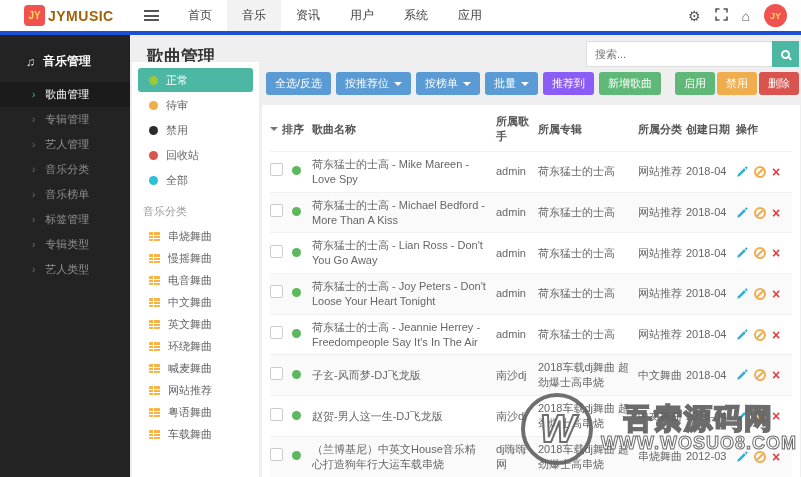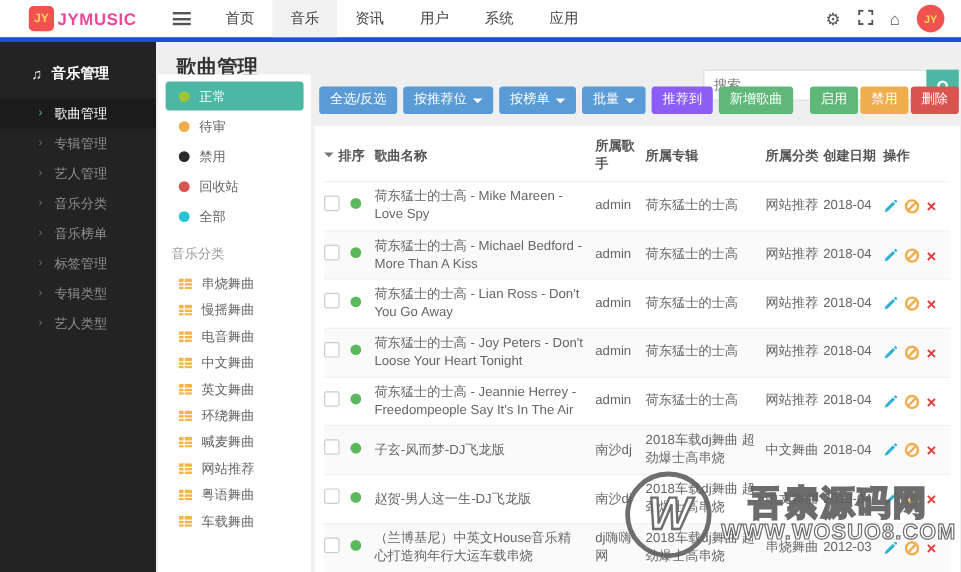--- a/index.html
+++ b/index.html
@@ -6,21 +6,21 @@
   html,body { width:801px; height:477px; overflow:hidden; }
   body { font-family:"Liberation Sans","DejaVu Sans",sans-serif; background:#efefef; color:#333; }
   .app { position:relative; width:801px; height:477px; }
 
   
   .navbar { position:absolute; top:0; left:0; right:0; height:35px; background:#fff;
             border-bottom:4px solid #1d4ed8; display:flex; align-items:stretch; z-index:20; }
   .logo { width:130px; display:flex; align-items:center; padding-left:24px; gap:3px; }
   .logo-badge { width:21px; height:21px; background:#f0534f; border-radius:4px; color:#ffd65c;
                 font-size:10px; font-weight:bold; display:flex; align-items:center; justify-content:center; }
-  .logo-text { font-size:14px; font-weight:bold; color:#ec4899; letter-spacing:.5px; }
+  .logo-text { font-size:14px; font-weight:bold; color:#a16207; letter-spacing:.5px; }
   .hamburger { display:flex; align-items:center; padding:0 14px; cursor:pointer; }
   .hamburger span { display:block; width:15px; height:11px;
       border-top:2px solid #555; border-bottom:2px solid #555; position:relative; }
   .hamburger span::after { content:""; position:absolute; left:0; top:2.5px; width:15px; height:2px; background:#555; }
   .nav-items { display:flex; align-items:stretch; }
   .nav-item { display:flex; align-items:center; padding:0 15px; font-size:12px; color:#444; cursor:pointer; }
   .nav-item.active { background:#f2f2f2; }
   .nav-spacer { flex:1; }
   .nav-right { display:flex; align-items:center; gap:14px; padding-right:14px; }
   .nav-icon { color:#555; font-size:14px; line-height:1; cursor:pointer; }
@@ -35,21 +35,21 @@
   .side-item { display:flex; align-items:center; gap:10px; padding:5px 0 5px 32px;
                font-size:11px; color:#8f8f8f; cursor:pointer; }
   .side-item .chev { font-size:10px; color:#6f6f6f; }
   .side-item.active { color:#fff; background:#1b1b1b; }
   .side-item.active .chev { color:#4cb8a4; }
 
   
   .content { position:absolute; left:130px; top:35px; right:0; bottom:0; background:#efefef; overflow:hidden; }
   .page-title { position:absolute; left:17px; top:10px; font-size:17px; font-weight:bold; color:#333; }
 
-  .search-box { position:absolute; top:23px; right:2px; display:flex; }
+  .search-box { position:absolute; top:6px; right:2px; display:flex; }
   .search-input { width:186px; height:26px; border:1px solid #ddd; border-right:none; background:#fff;
                   padding:0 8px; font-size:11px; color:#555; outline:none; font-family:inherit; }
   .search-btn { width:27px; height:26px; background:#4cb8a4; border:none; cursor:pointer;
                 display:flex; align-items:center; justify-content:center; position:relative; }
   .mag { width:9px; height:9px; border:2px solid #fff; border-radius:50%; position:relative; display:block; }
   .mag::after { content:""; position:absolute; width:5px; height:2px; background:#fff;
                 transform:rotate(45deg); right:-4px; bottom:-2px; }
 
   
   .filter-panel { position:absolute; left:2px; top:27px; width:127px; bottom:0; background:#fff; padding:6px 6px 0; }

